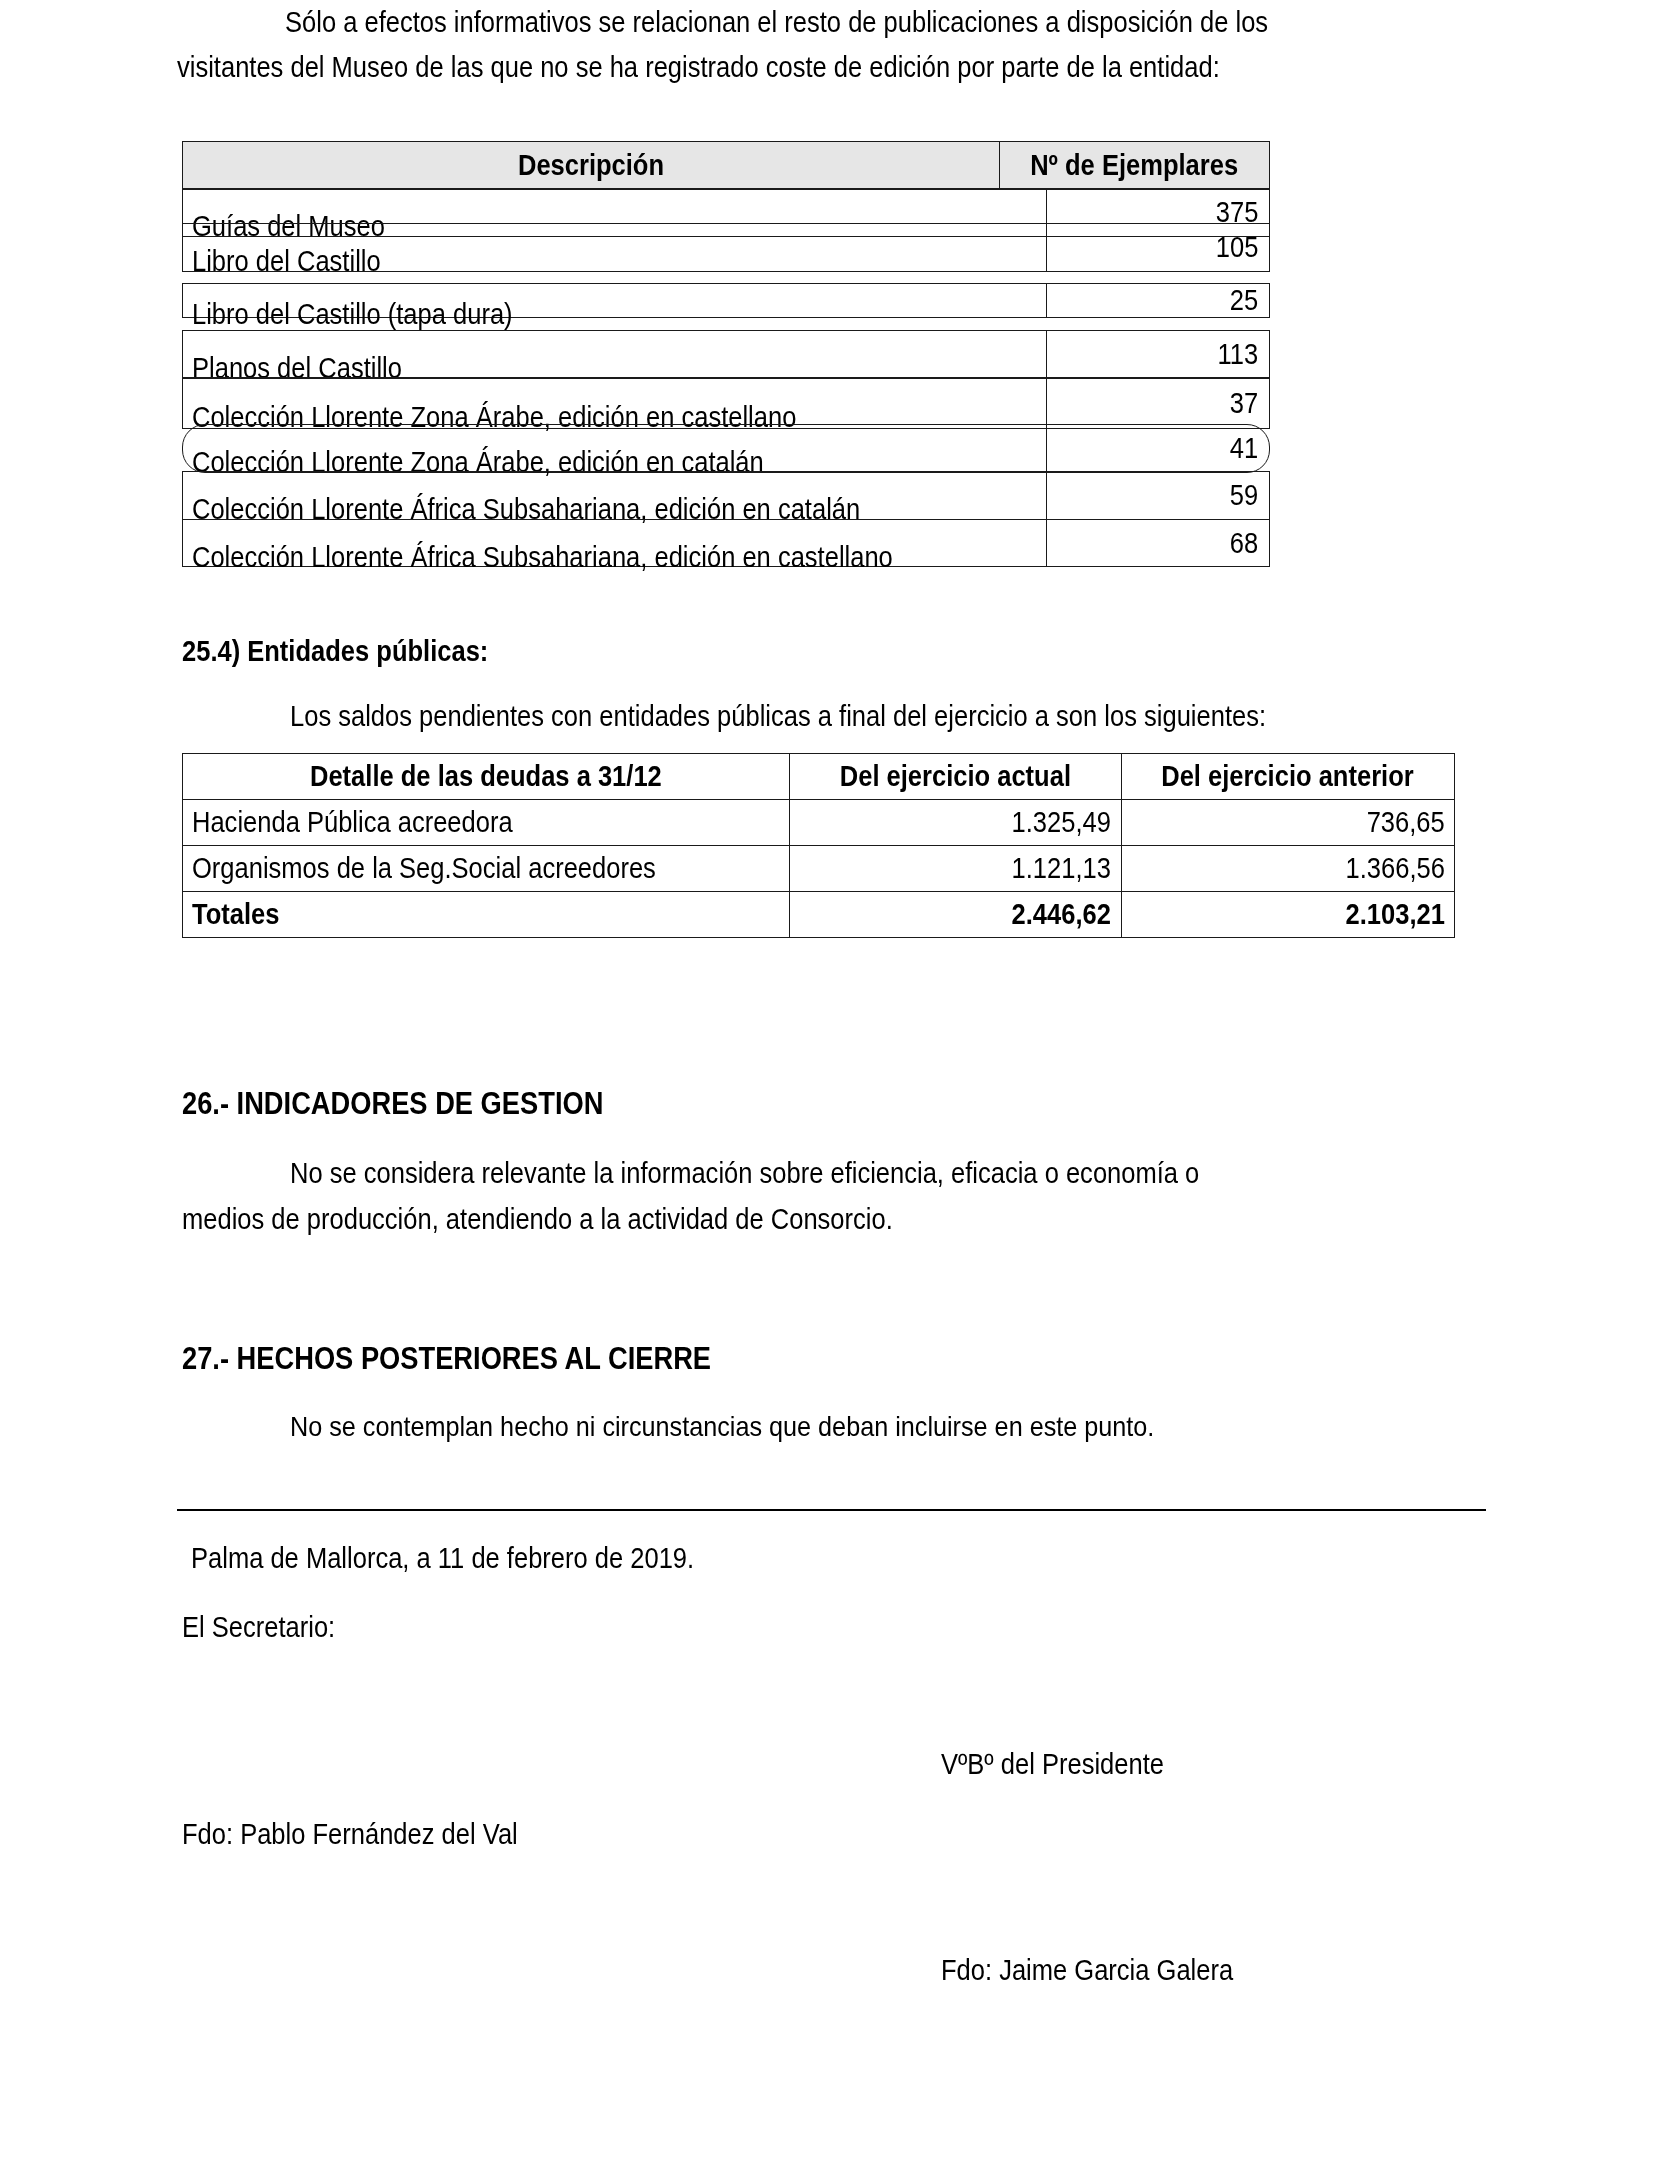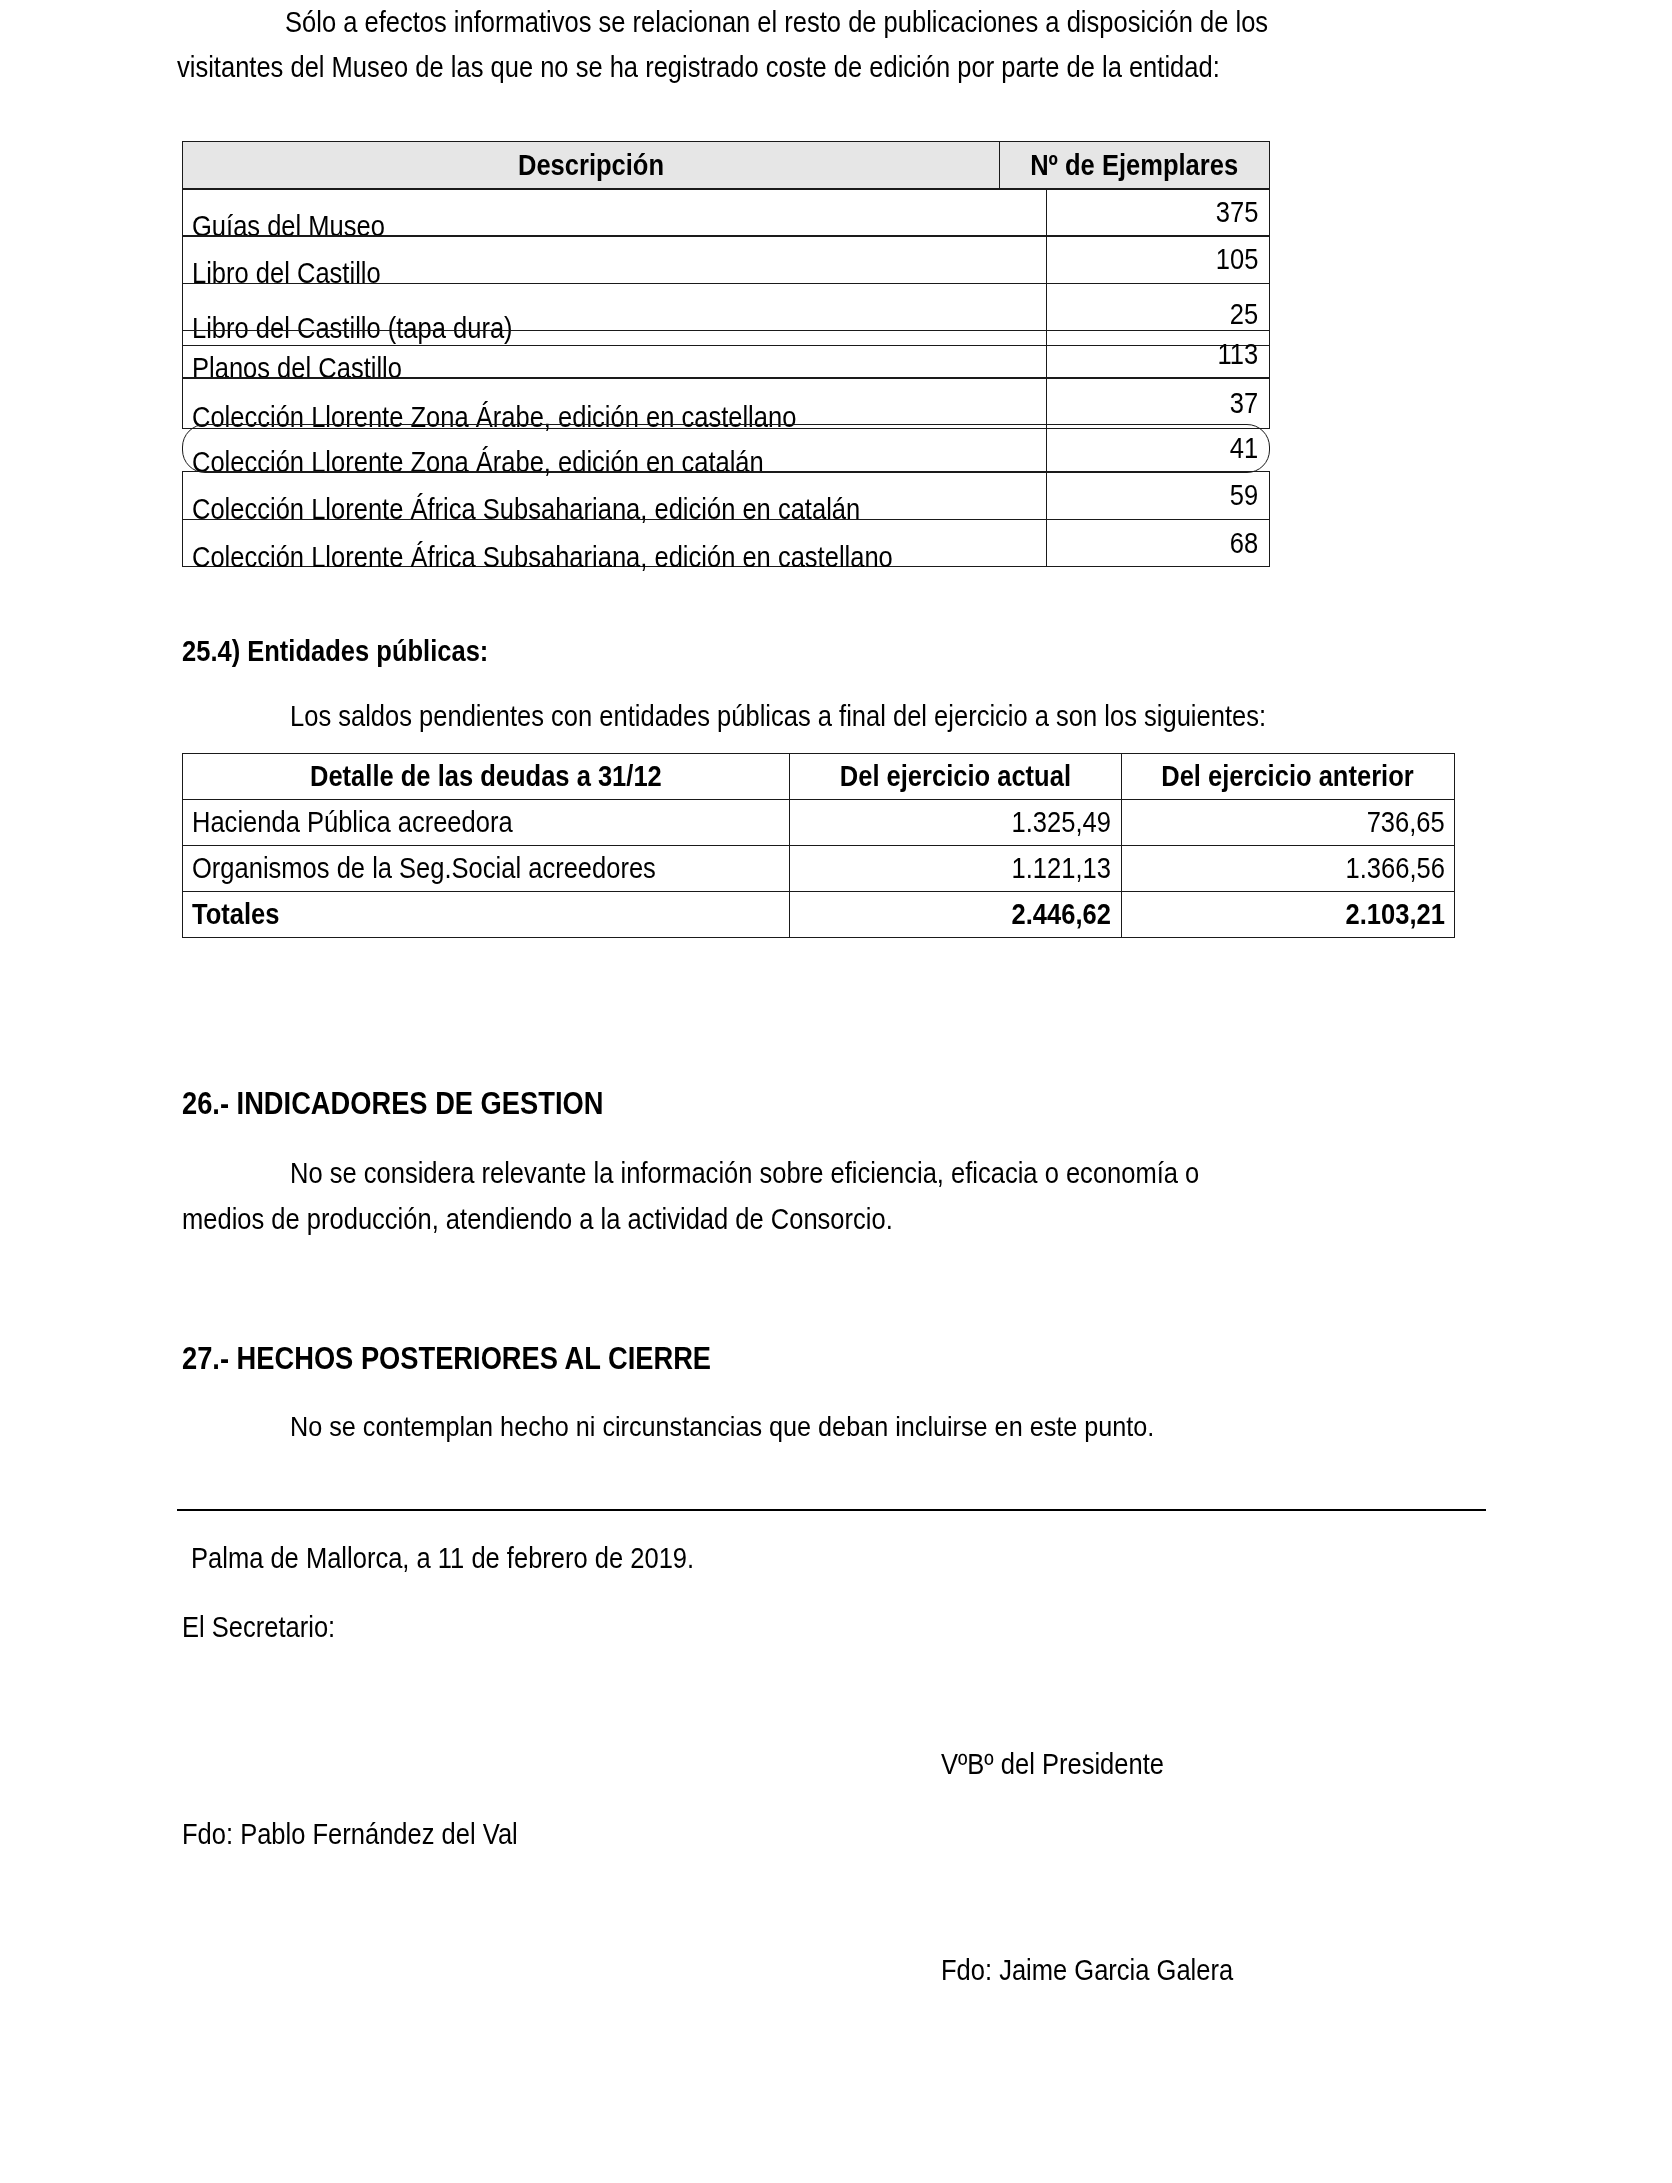--- a/index.html
+++ b/index.html
@@ -48,29 +48,29 @@
   </div>
 
   <div class="t1-row" style="top:47px; height:49px;">
     <div class="t1-cell t1-desc" style="width:865px;">
         <span>Guías del Museo</span>
       </div>
     <div class="t1-cell t1-val" style="width:223px;">
         <span>375</span>
       </div>
   </div>
-  <div class="t1-row" style="top:94px; height:49px;">
+  <div class="t1-row" style="top:82px; height:49px;">
     <div class="t1-cell t1-desc" style="width:865px;">
         <span>Libro del Castillo</span>
       </div>
     <div class="t1-cell t1-val" style="width:223px;">
         <span>105</span>
       </div>
   </div>
-  <div class="t1-row" style="top:142px; height:63px;">
+  <div class="t1-row" style="top:142px; height:35px;">
     <div class="t1-cell t1-desc" style="width:865px;">
         <span>Libro del Castillo (tapa dura)</span>
       </div>
     <div class="t1-cell t1-val" style="width:223px;">
         <span>25</span>
       </div>
   </div>
   <div class="t1-row" style="top:189px; height:49px;">
     <div class="t1-cell t1-desc" style="width:865px;">
         <span>Planos  del Castillo</span>

